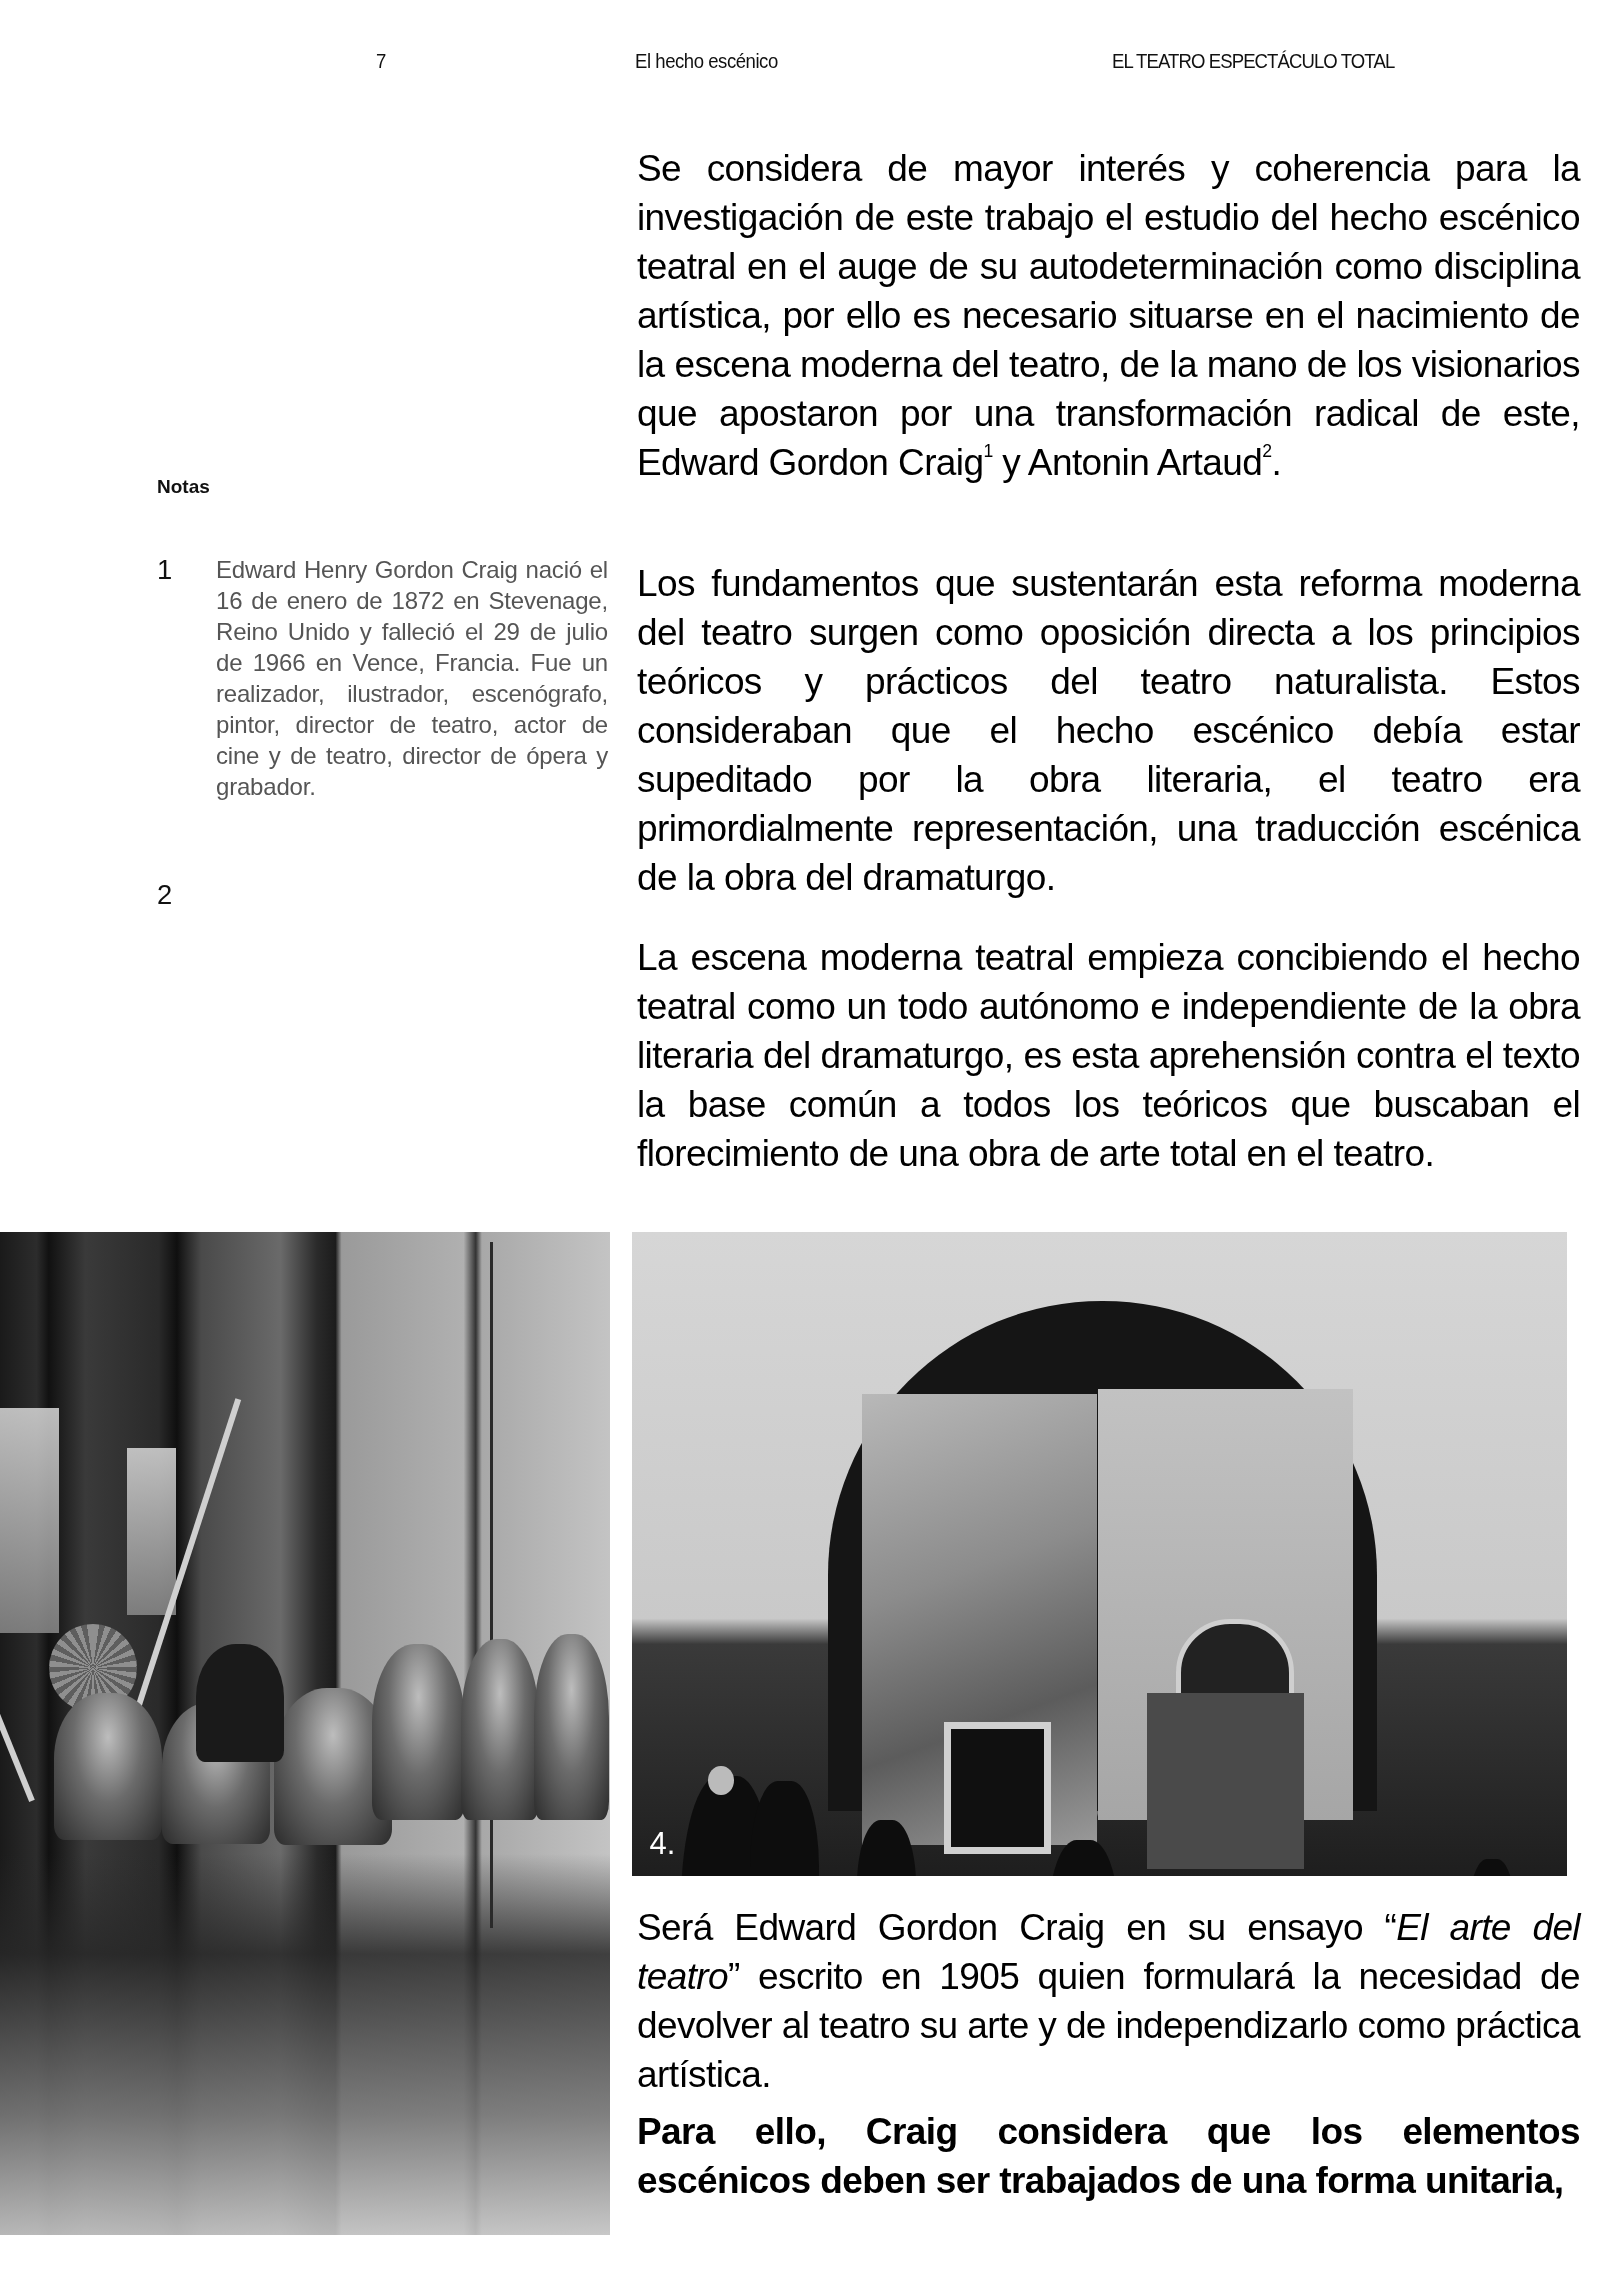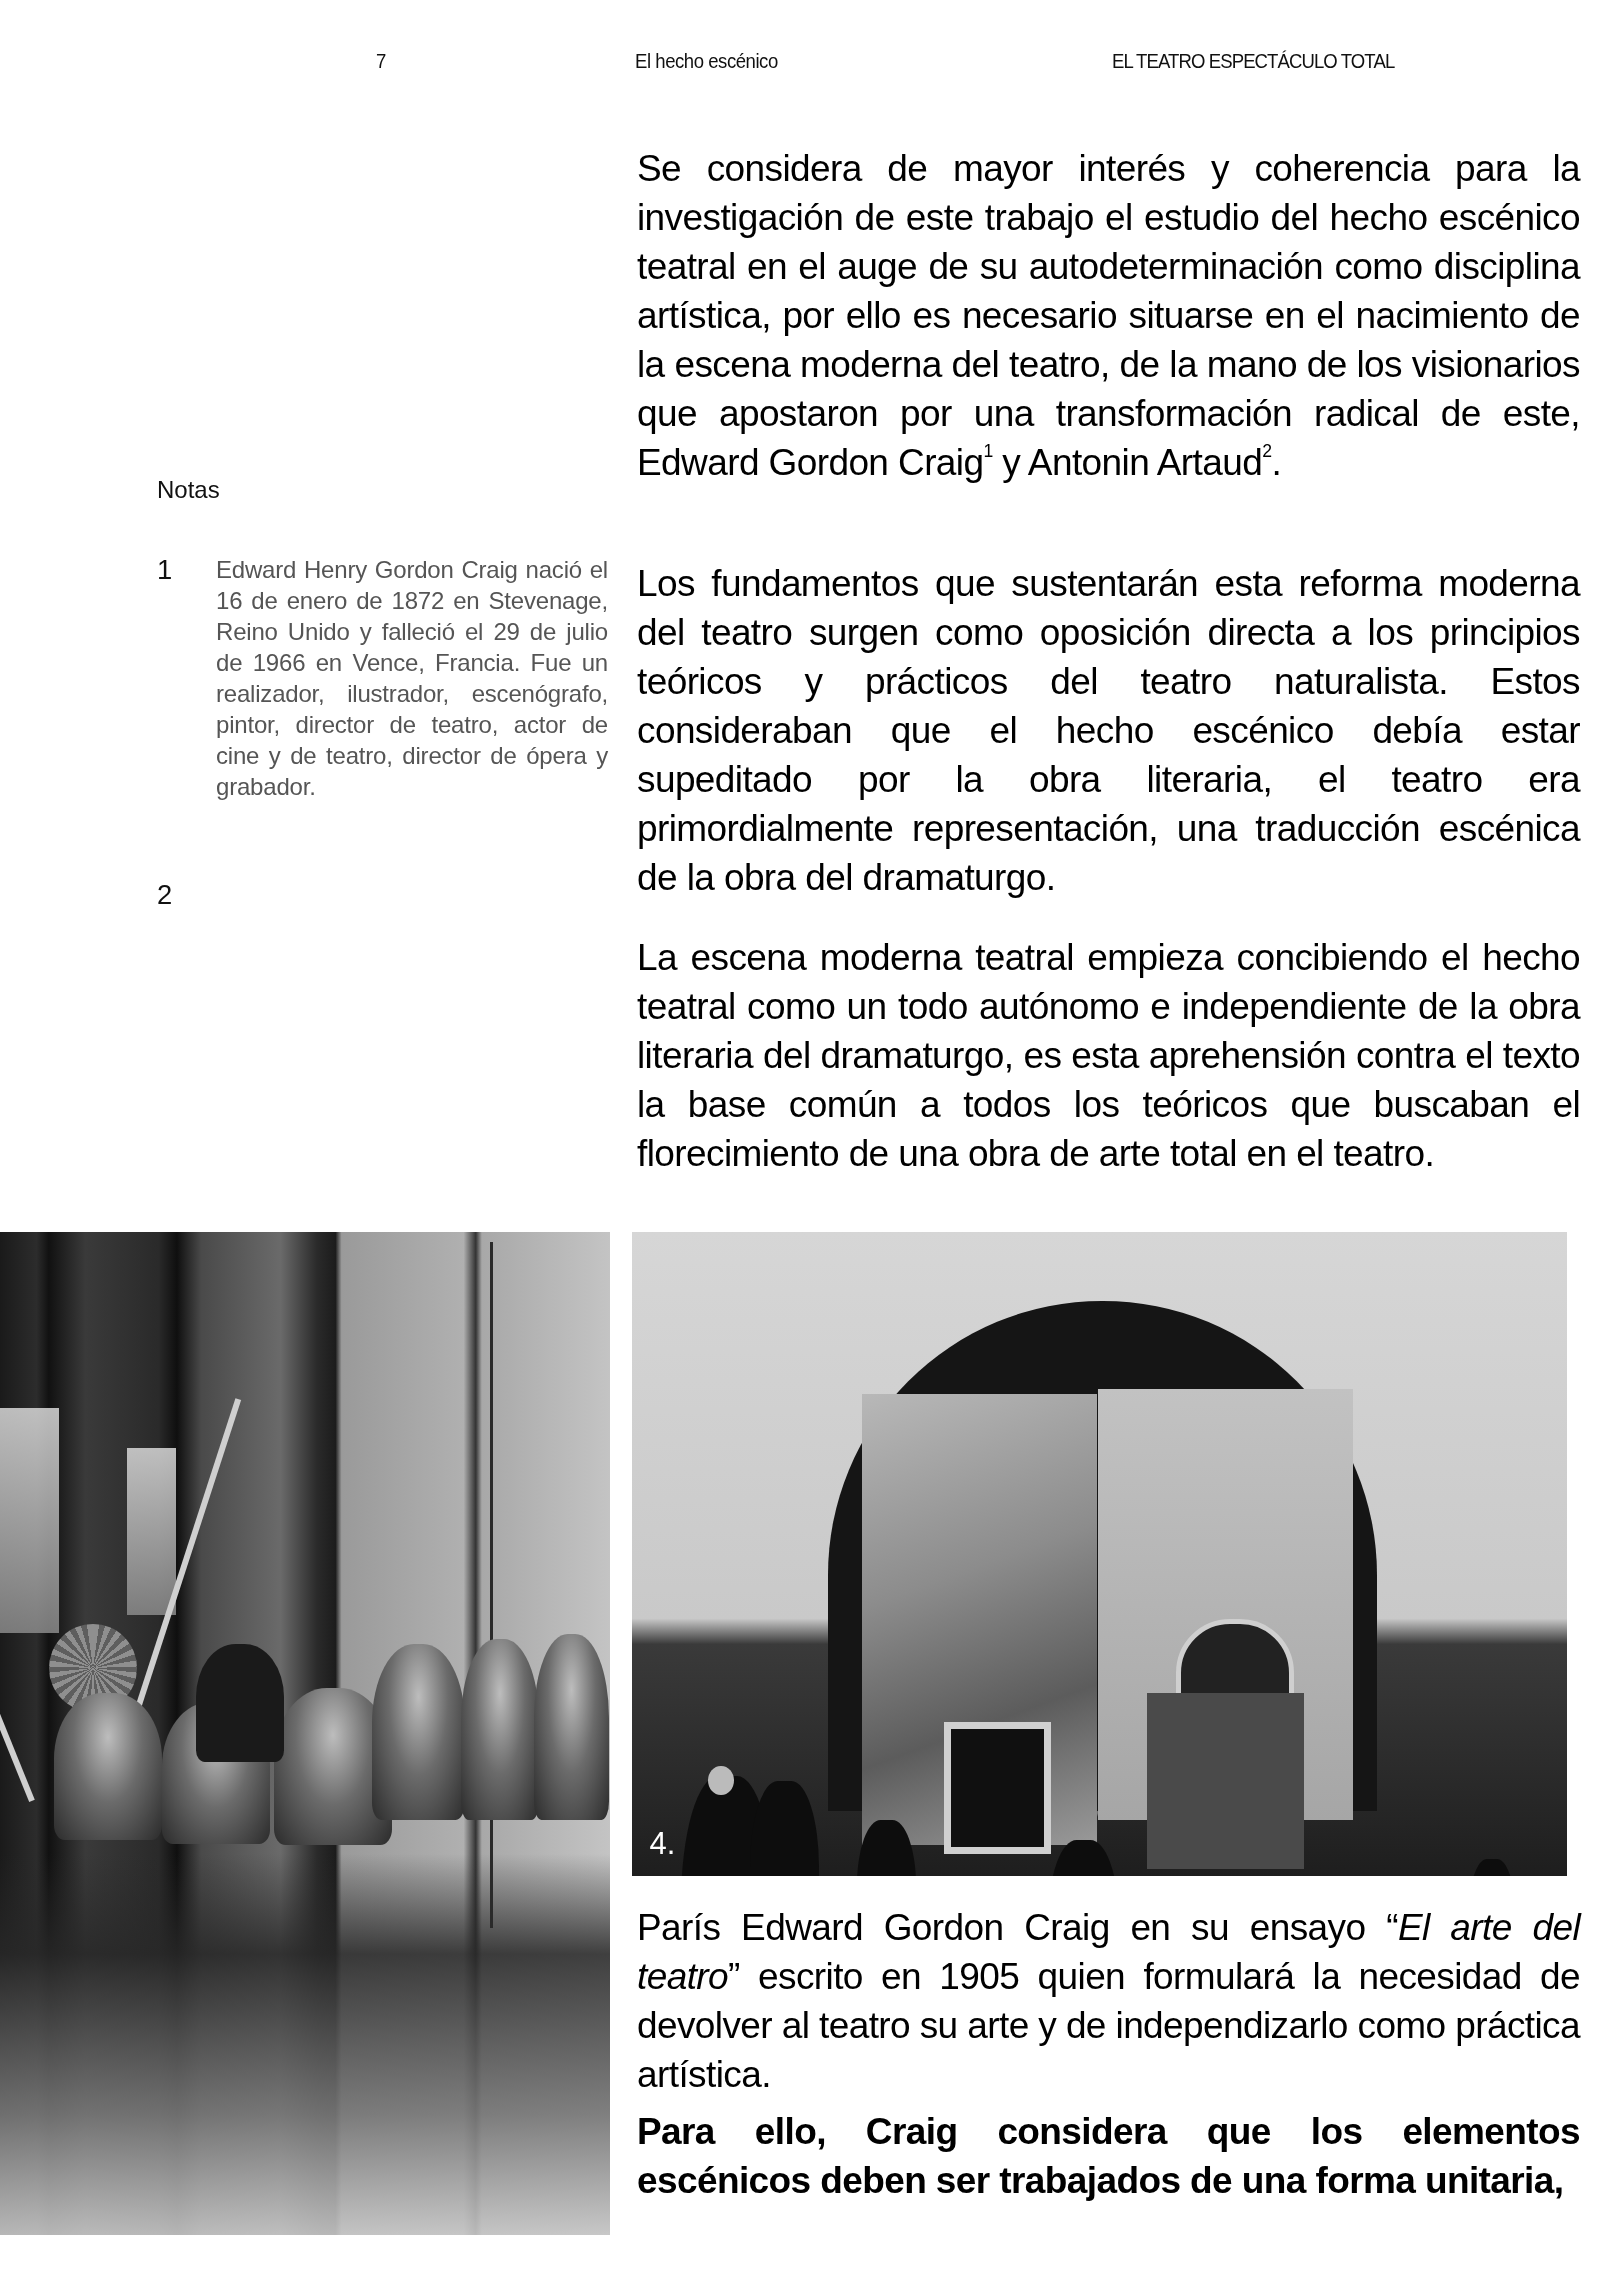--- a/index.html
+++ b/index.html
@@ -18,21 +18,21 @@
   .para { font-size: 37px; line-height: 49px; text-align: justify; margin: 0;
           letter-spacing: -0.6px; transform-origin: left top; }
   .para sup { font-size: 17.6px; vertical-align: 17.6px; line-height: 0; }
   .para em { font-style: italic; }
 
   #p1 { position: absolute; top: 120px; margin-top: 24px; }
   #p2 { position: absolute; top: 559px; }
   #p3 { position: absolute: top: 0; }
 
   
-  .notes-title { position: absolute; left: 157px; top: 476px; font-size: 24px; color: #111; }
+  .notes-title { position: absolute; left: 157px; top: 476px; font-size: 19px; color: #111; font-weight: bold; }
   .note { position: absolute; left: 157px; width: 451px; }
   .note .num { position: absolute; left: 0; top: 0; font-size: 27.4px; color: #111; line-height: 31px; }
   .note .txt { margin-left: 59px; font-size: 24px; line-height: 31px; color: #555; text-align: justify; letter-spacing: -0.2px; }
 
   
   .photo { position: absolute; overflow: hidden; }
   #photo-left { left: 0; top: 1232px; width: 610px; height: 1003px;
     background:
       linear-gradient(180deg, rgba(0,0,0,0) 0%, rgba(0,0,0,0) 62%, rgba(40,40,40,0.85) 72%, rgba(120,120,120,0.9) 88%, rgba(200,200,200,0.9) 100%),
       linear-gradient(90deg, #1a1a1a 0%, #2c2c2c 6%, #111 8%, #3a3a3a 14%, #2a2a2a 26%, #0f0f0f 29%, #4a4a4a 33%, #6a6a6a 46%, #2a2a2a 52%, #1c1c1c 55%, #9a9a9a 56%, #b0b0b0 76%, #333 78%, #a8a8a8 79%, #c4c4c4 100%);
@@ -74,21 +74,21 @@
 <div class="hdr section">El hecho escénico</div>
 <div class="hdr title">EL TEATRO ESPECTÁCULO TOTAL</div>
 
 <div class="main">
   <p class="para" id="p1" style="width:943px"><span>Se considera de mayor interés y coherencia para la investigación de este trabajo el estudio del hecho escénico teatral en el auge de su autodeterminación como disciplina artística, por ello es necesario situarse en el nacimiento de la escena moderna del teatro, de la mano de los visionarios que apostaron por una transformación radical de este, Edward Gordon Craig</span><sup>1</sup><span> y Antonin Artaud</span><sup>2</sup><span>.</span></p>
 
   <p class="para" id="p2" style="width:943px">Los fundamentos que sustentarán esta reforma moderna del teatro surgen como oposición directa a los principios teóricos y prácticos del teatro naturalista. Estos consideraban que el hecho escénico debía estar supeditado por la obra literaria, el teatro era primordialmente representación, una traducción escénica de la obra del dramaturgo.</p>
 
   <p class="para" id="p3" style="width:943px">La escena moderna teatral empieza concibiendo el hecho teatral como un todo autónomo e independiente de la obra literaria del dramaturgo, es esta aprehensión contra el texto la base común a todos los teóricos que buscaban el florecimiento de una obra de arte total en el teatro.</p>
 
-  <p class="para" id="p4" style="width:943px"><span>París Edward Gordon Craig en su ensayo “</span><em>El arte del teatro</em><span>” escrito en 1905 quien formulará la necesidad de devolver al teatro su arte y de independizarlo como práctica artística.</span></p>
+  <p class="para" id="p4" style="width:943px"><span>Será Edward Gordon Craig en su ensayo “</span><em>El arte del teatro</em><span>” escrito en 1905 quien formulará la necesidad de devolver al teatro su arte y de independizarlo como práctica artística.</span></p>
 
   <p class="para" id="p5" style="width:943px">Para ello, Craig considera que los elementos escénicos deben ser trabajados de una forma unitaria,</p>
 </div>
 
 <div class="notes-title">Notas</div>
 
 <div class="note" style="top:554px">
   <span class="num">1</span>
   <div class="txt">Edward Henry Gordon Craig nació el 16 de enero de 1872 en Stevenage, Reino Unido y falleció el 29 de julio de 1966 en Vence, Francia. Fue un realizador, ilustrador, escenógrafo, pintor, director de teatro, actor de cine y de teatro, director de ópera y grabador.</div>
 </div>

